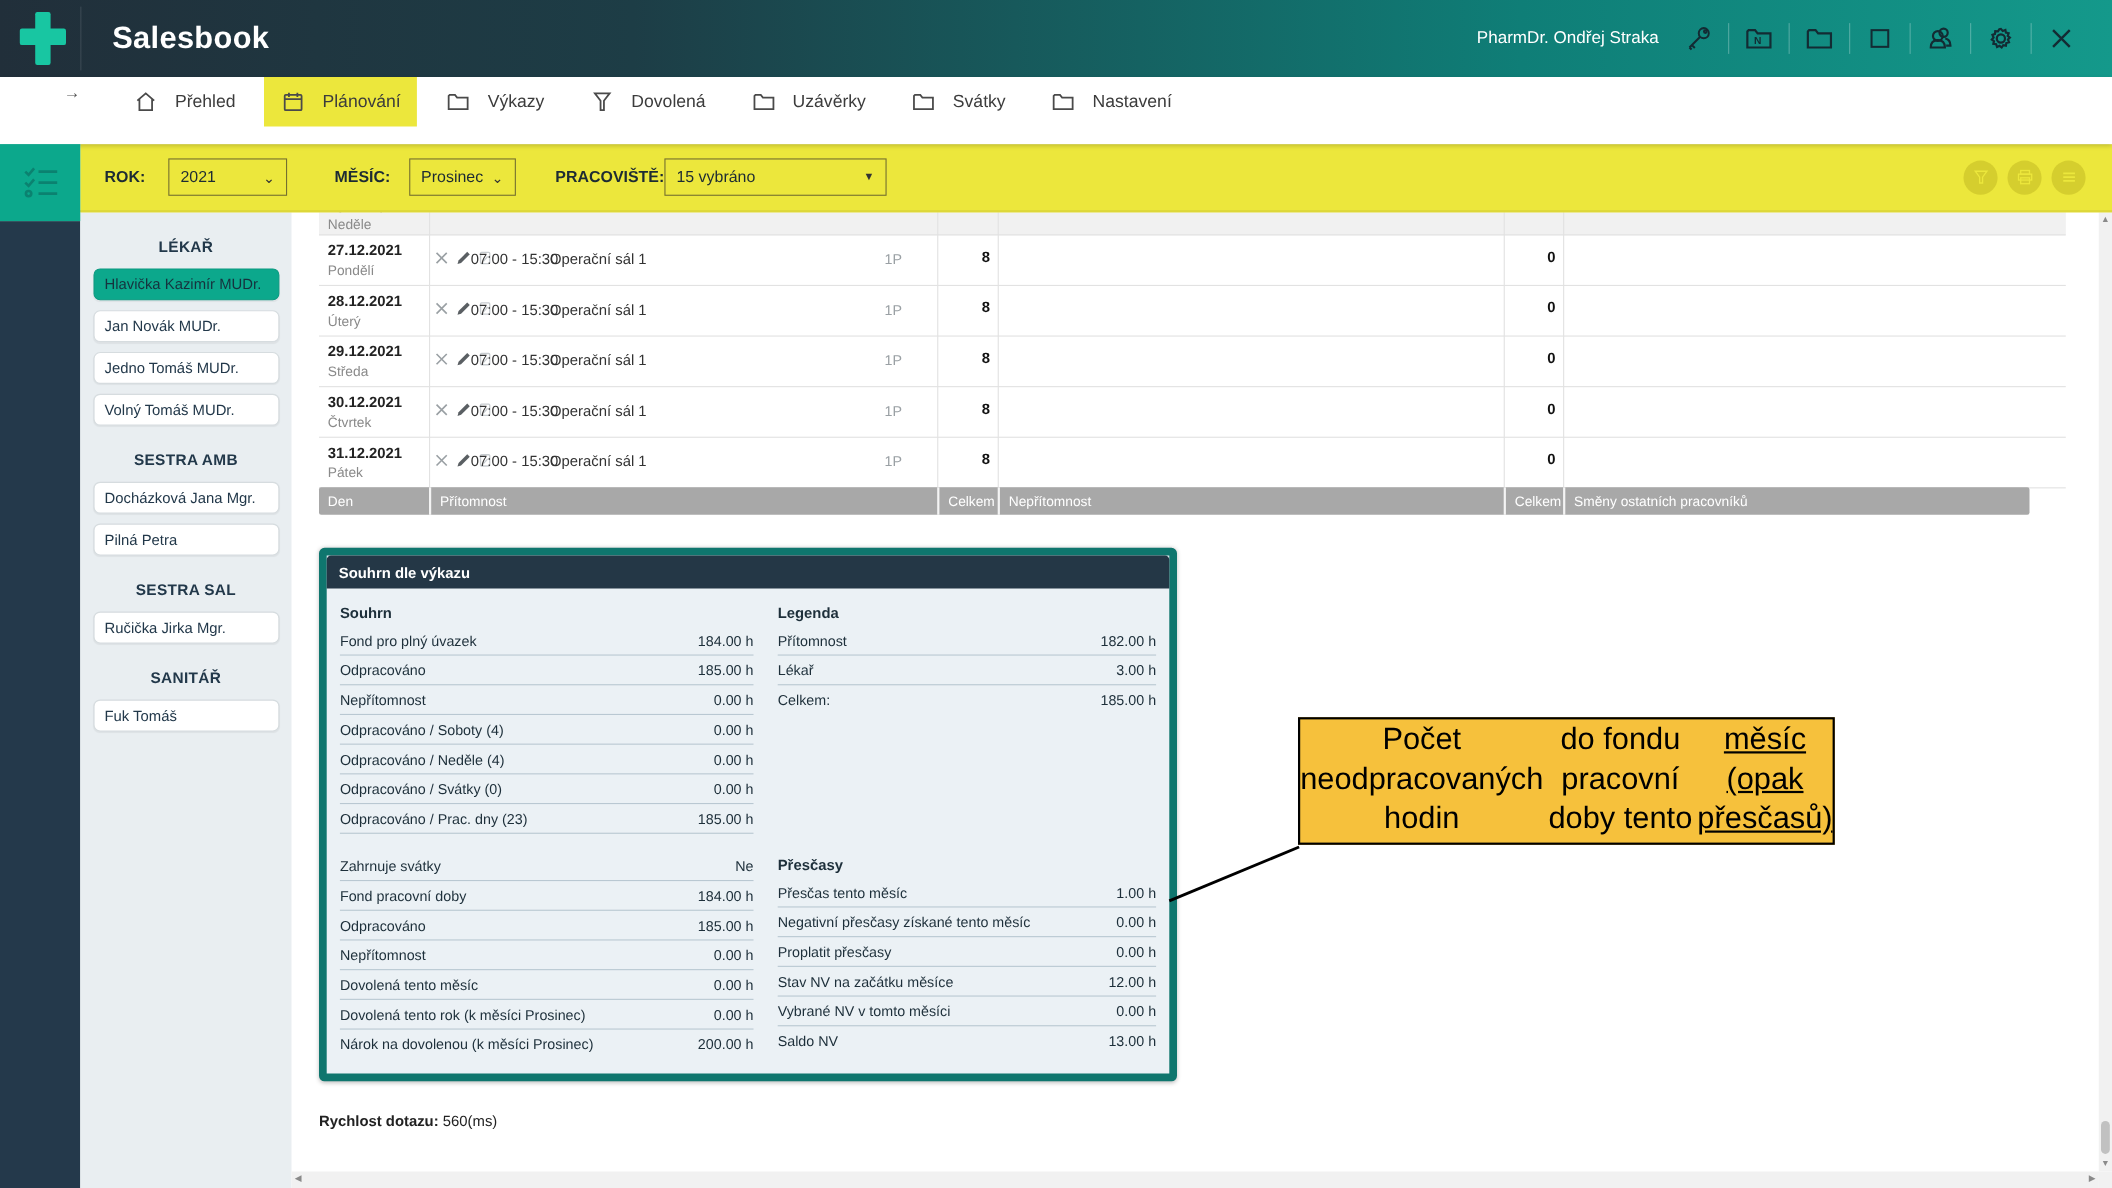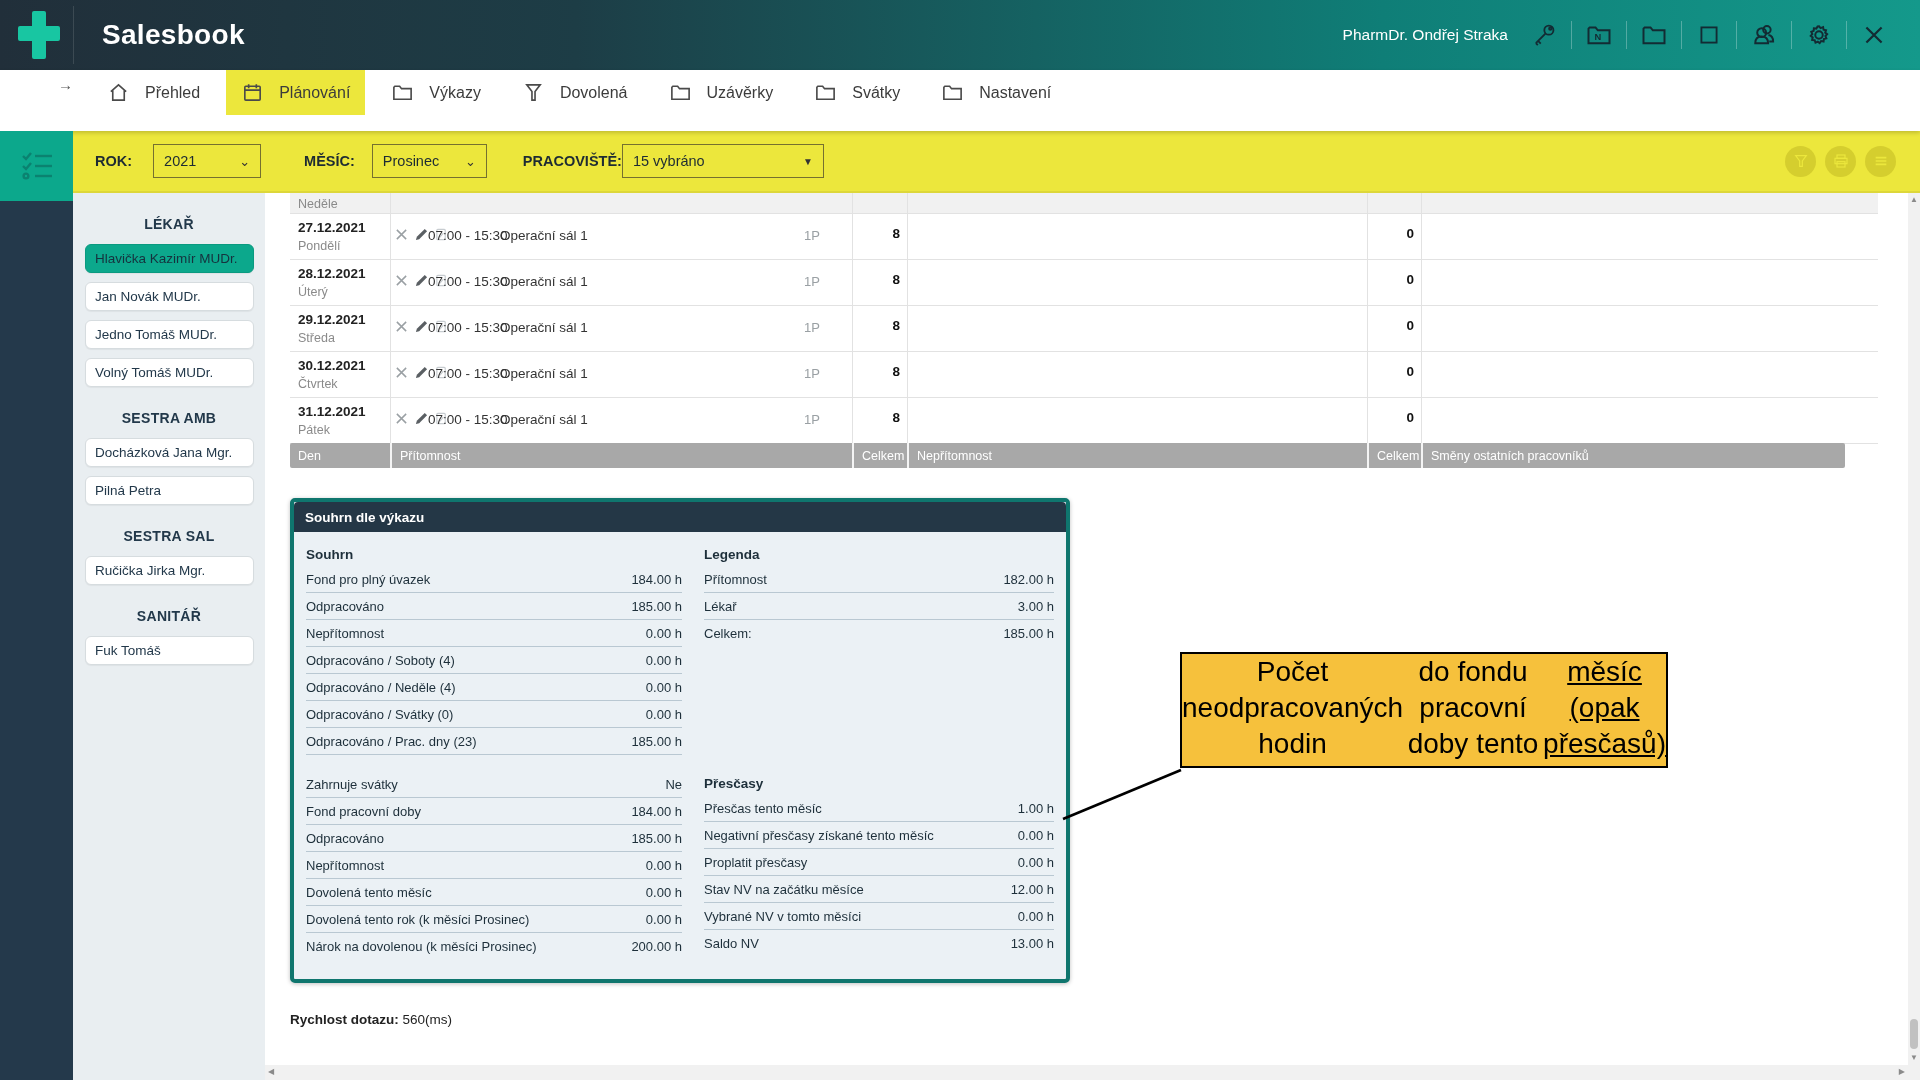--- a/index.html
+++ b/index.html
@@ -15,21 +15,21 @@
   .topbar-right{position:absolute;right:28px;top:0;height:70px;display:flex;align-items:center;}
   .user-name{color:#fff;font-size:15.5px;margin-right:18px;}
   .tb-icon{width:36px;height:36px;display:flex;align-items:center;justify-content:center;cursor:pointer;}
   .tb-icon svg{stroke:#132b33;fill:none;stroke-width:1.7;}
   .tb-sep{width:1px;height:28px;background:rgba(255,255,255,0.28);margin:0 9px;}
 
   
   .navbar{position:absolute;left:0;top:70px;width:1920px;height:61px;background:#fff;
           box-shadow:0 2px 4px rgba(0,0,0,0.18);z-index:5;}
   .nav-collapse{position:absolute;left:58px;top:6px;font-size:15px;color:#555;cursor:pointer;}
-  .tabs{position:absolute;left:92px;top:0;height:45px;display:flex;}
+  .tabs{position:absolute;left:106px;top:0;height:45px;display:flex;}
   .tab{display:flex;align-items:center;gap:15px;padding:0 15px;margin-right:11px;font-size:16px;color:#3c3c3c;cursor:pointer;}
   .tab svg{stroke:#4a4a4a;fill:none;stroke-width:1.7;}
   .tab.active{background:#ece73c;}
 
   
   .filterbar{position:absolute;left:73px;top:131px;width:1847px;height:62px;background:#ece73c;
              display:flex;align-items:center;border-bottom:2px solid #ddd73a;box-sizing:border-box;z-index:4;}
   .flabel{font-size:14.5px;font-weight:bold;color:#1d2b33;}
   .ybox{height:34px;border:1px solid #75702f;display:flex;align-items:center;justify-content:space-between;
         padding:0 10px;font-size:14.5px;color:#1d2b33;cursor:pointer;box-sizing:border-box;}
@@ -69,21 +69,21 @@
   .trow .tc2{position:absolute;left:1077px;top:12px;width:47px;text-align:right;font-size:13.5px;font-weight:bold;color:#111;}
   .grid-lines{position:absolute;left:290px;top:193px;width:1588px;height:250px;pointer-events:none;}
   .grid-lines .vl{position:absolute;top:0;bottom:0;width:1px;background:#e2e2e2;}
   .tfooter{position:absolute;left:290px;top:443px;width:1555px;height:25px;background:#a8a8a8;border-radius:2px;
            display:flex;align-items:center;color:#fff;font-weight:normal;font-size:12.5px;box-sizing:border-box;}
   .tfooter .fc{height:100%;display:flex;align-items:center;padding-left:8px;box-sizing:border-box;}
   .tfooter .fc + .fc{border-left:2px solid #f4f4f4;}
 
   
   .panel{position:absolute;left:290px;top:498px;width:780px;height:485px;background:#ebf1f5;
-         border:4px solid #0f766e;border-radius:5px;box-shadow:0 1px 4px rgba(0,0,0,0.25);box-sizing:border-box;}
+         border:7px solid #0f766e;border-radius:5px;box-shadow:0 1px 4px rgba(0,0,0,0.25);box-sizing:border-box;}
   .panel-header{height:30px;background:#243746;border-radius:4px 4px 0 0;display:flex;align-items:center;
                 padding-left:11px;color:#fff;font-size:13.5px;font-weight:bold;}
   .panel-body{display:grid;grid-template-columns:376px 1fr;column-gap:22px;row-gap:16px;padding:10px 12px 0 12px;}
   .sec-title{font-size:13.5px;font-weight:bold;color:#1d2f3a;height:24px;display:flex;align-items:center;}
   .srow{display:flex;justify-content:space-between;align-items:center;height:27px;
         border-bottom:1px solid #b9c8d2;font-size:13px;color:#1d2f3a;box-sizing:border-box;}
   .srow.noline{border-bottom:none;}
 
   
   .callout{position:absolute;left:1180px;top:652px;width:488px;height:116px;background:#f6c13c;border:2px solid #000;
@@ -219,21 +219,21 @@
     </div>
   </div>
 
   <div class="filterbar">
     <span class="flabel" style="margin-left:22px">ROK:</span>
     <div class="ybox" style="width:108px;margin-left:21px">
       <span>2021</span>
       <span class="chev">⌄</span>
     </div>
     <span class="flabel" style="margin-left:43px">MĚSÍC:</span>
-    <div class="ybox" style="width:115px;margin-left:17px">
+    <div class="ybox" style="width:97px;margin-left:17px">
       <span>Prosinec</span>
       <span class="chev">⌄</span>
     </div>
     <span class="flabel" style="margin-left:36px">PRACOVIŠTĚ:</span>
     <div class="ybox" style="width:202px;">
       <span>15 vybráno</span>
       <span class="chev" style="font-size:10px">▼</span>
     </div>
     <div class="fcircles">
       <div class="fcircle">

